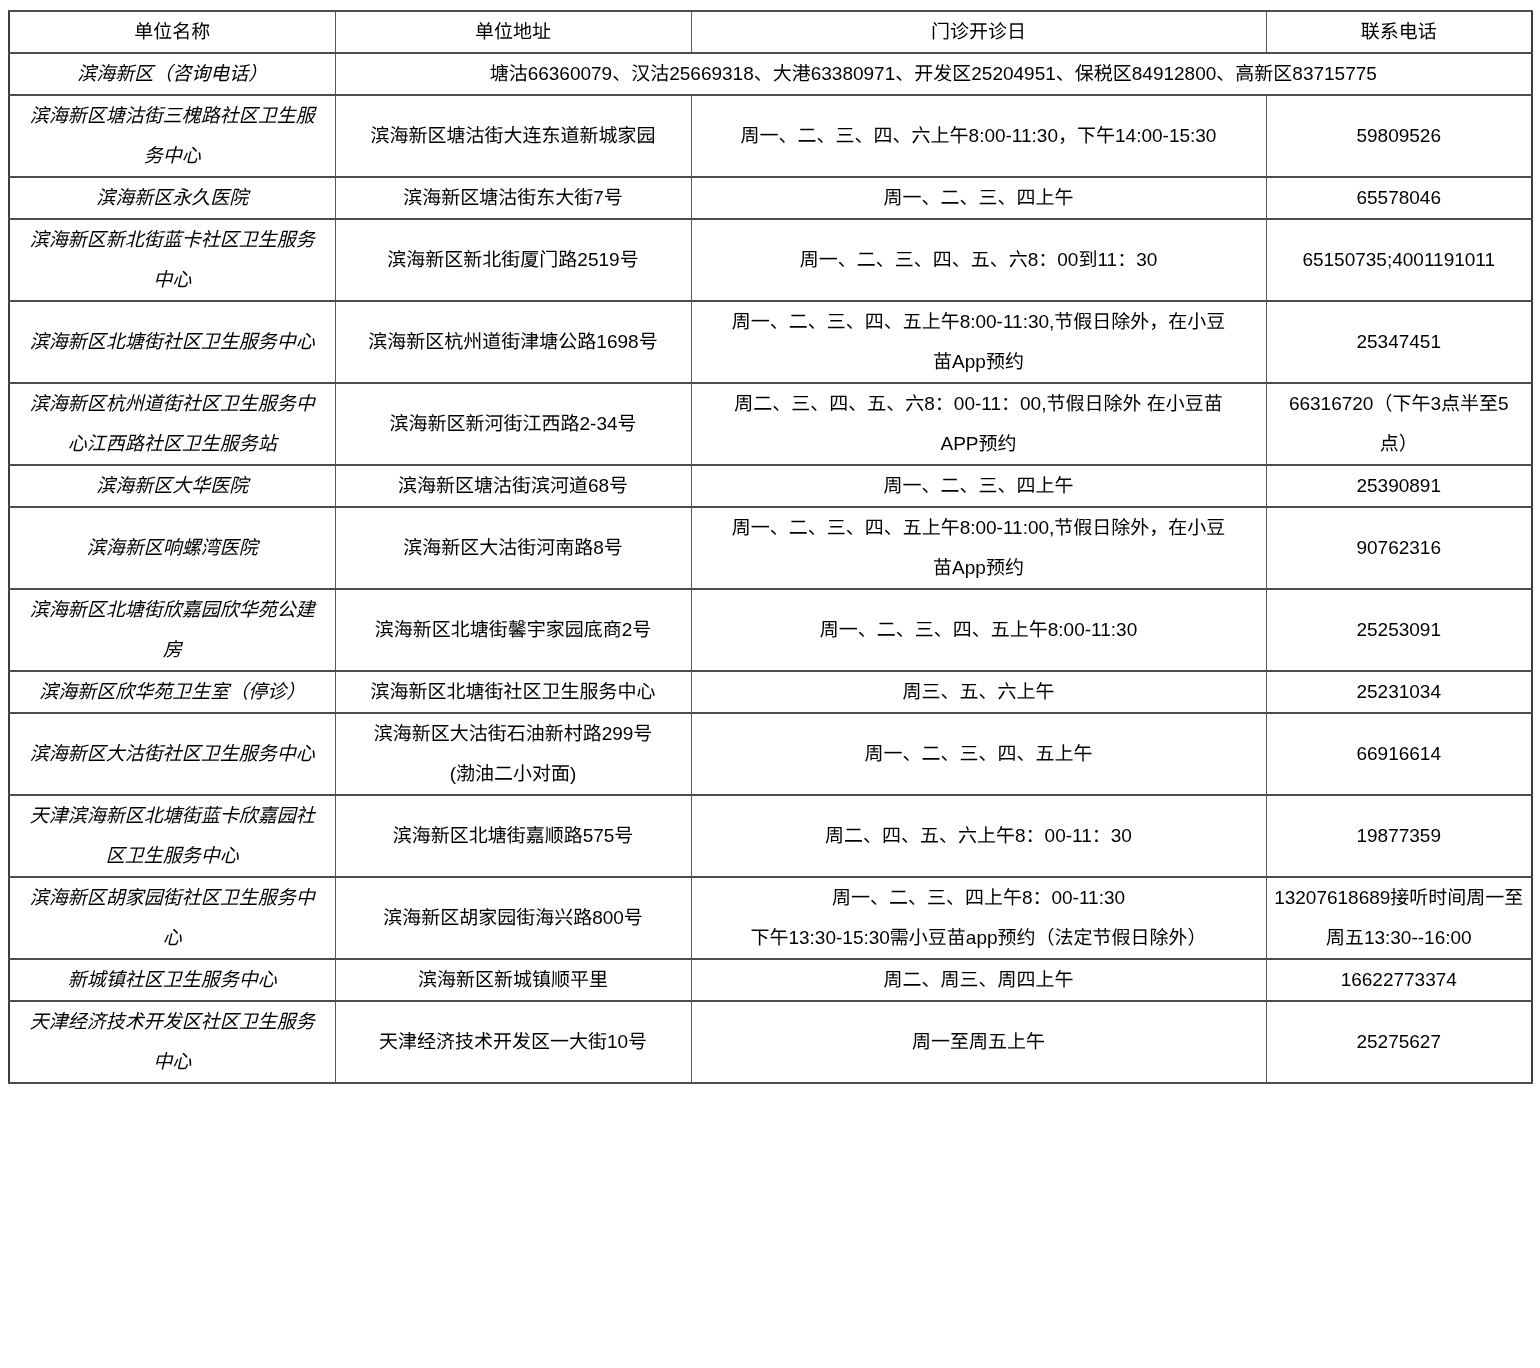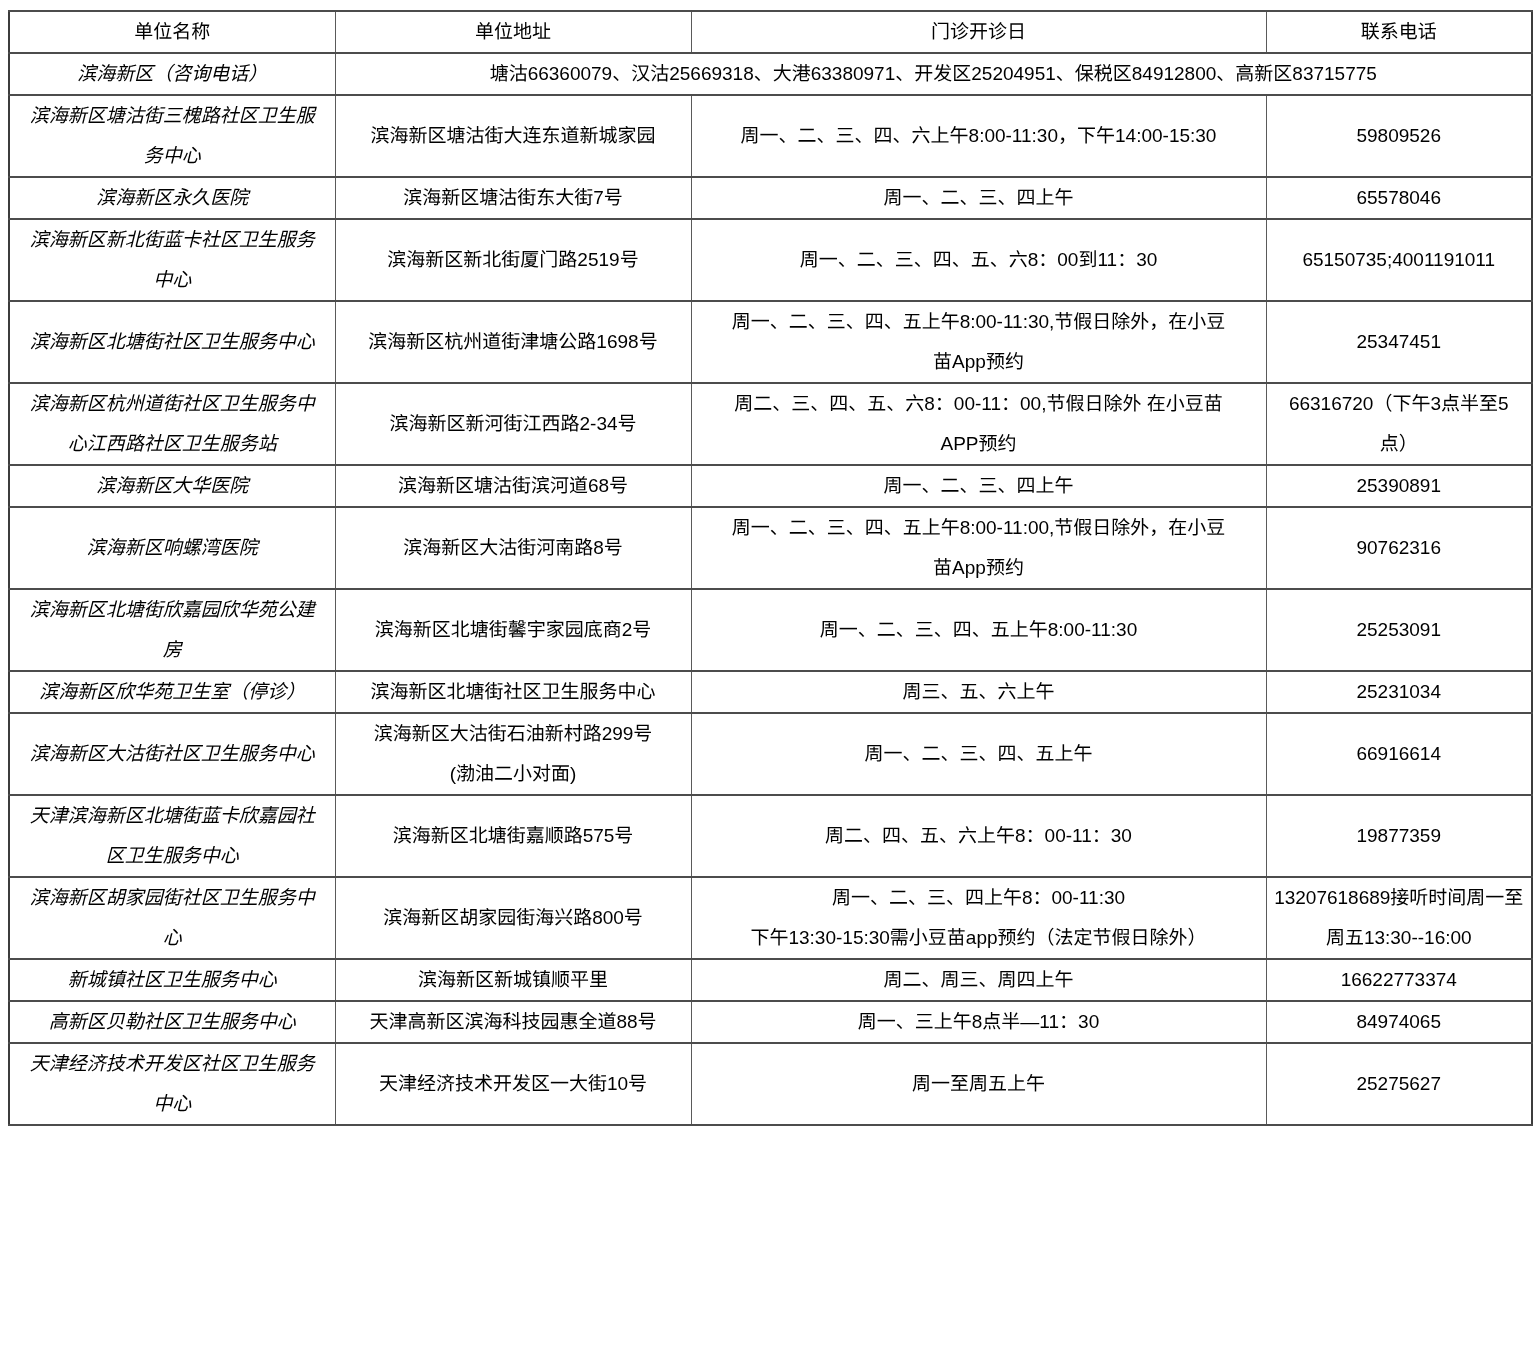--- a/index.html
+++ b/index.html
@@ -157,26 +157,20 @@
 周五13:30--16:00</td>
   </tr>
 
   <tr>
     <td class="c-name">新城镇社区卫生服务中心</td>
     <td class="c-addr">滨海新区新城镇顺平里</td>
     <td class="c-sched">周二、周三、周四上午</td>
     <td class="c-phone">16622773374</td>
   </tr>
 
-  <tr>
-    <td class="c-name">高新区贝勒社区卫生服务中心</td>
-    <td class="c-addr">天津高新区滨海科技园惠全道88号</td>
-    <td class="c-sched">周一、三上午8点半—11：30</td>
-    <td class="c-phone">84974065</td>
-  </tr>
 
   <tr>
     <td class="c-name">天津经济技术开发区社区卫生服务中心</td>
     <td class="c-addr">天津经济技术开发区一大街10号</td>
     <td class="c-sched">周一至周五上午</td>
     <td class="c-phone">25275627</td>
   </tr>
 </tbody>
 
   </table>

